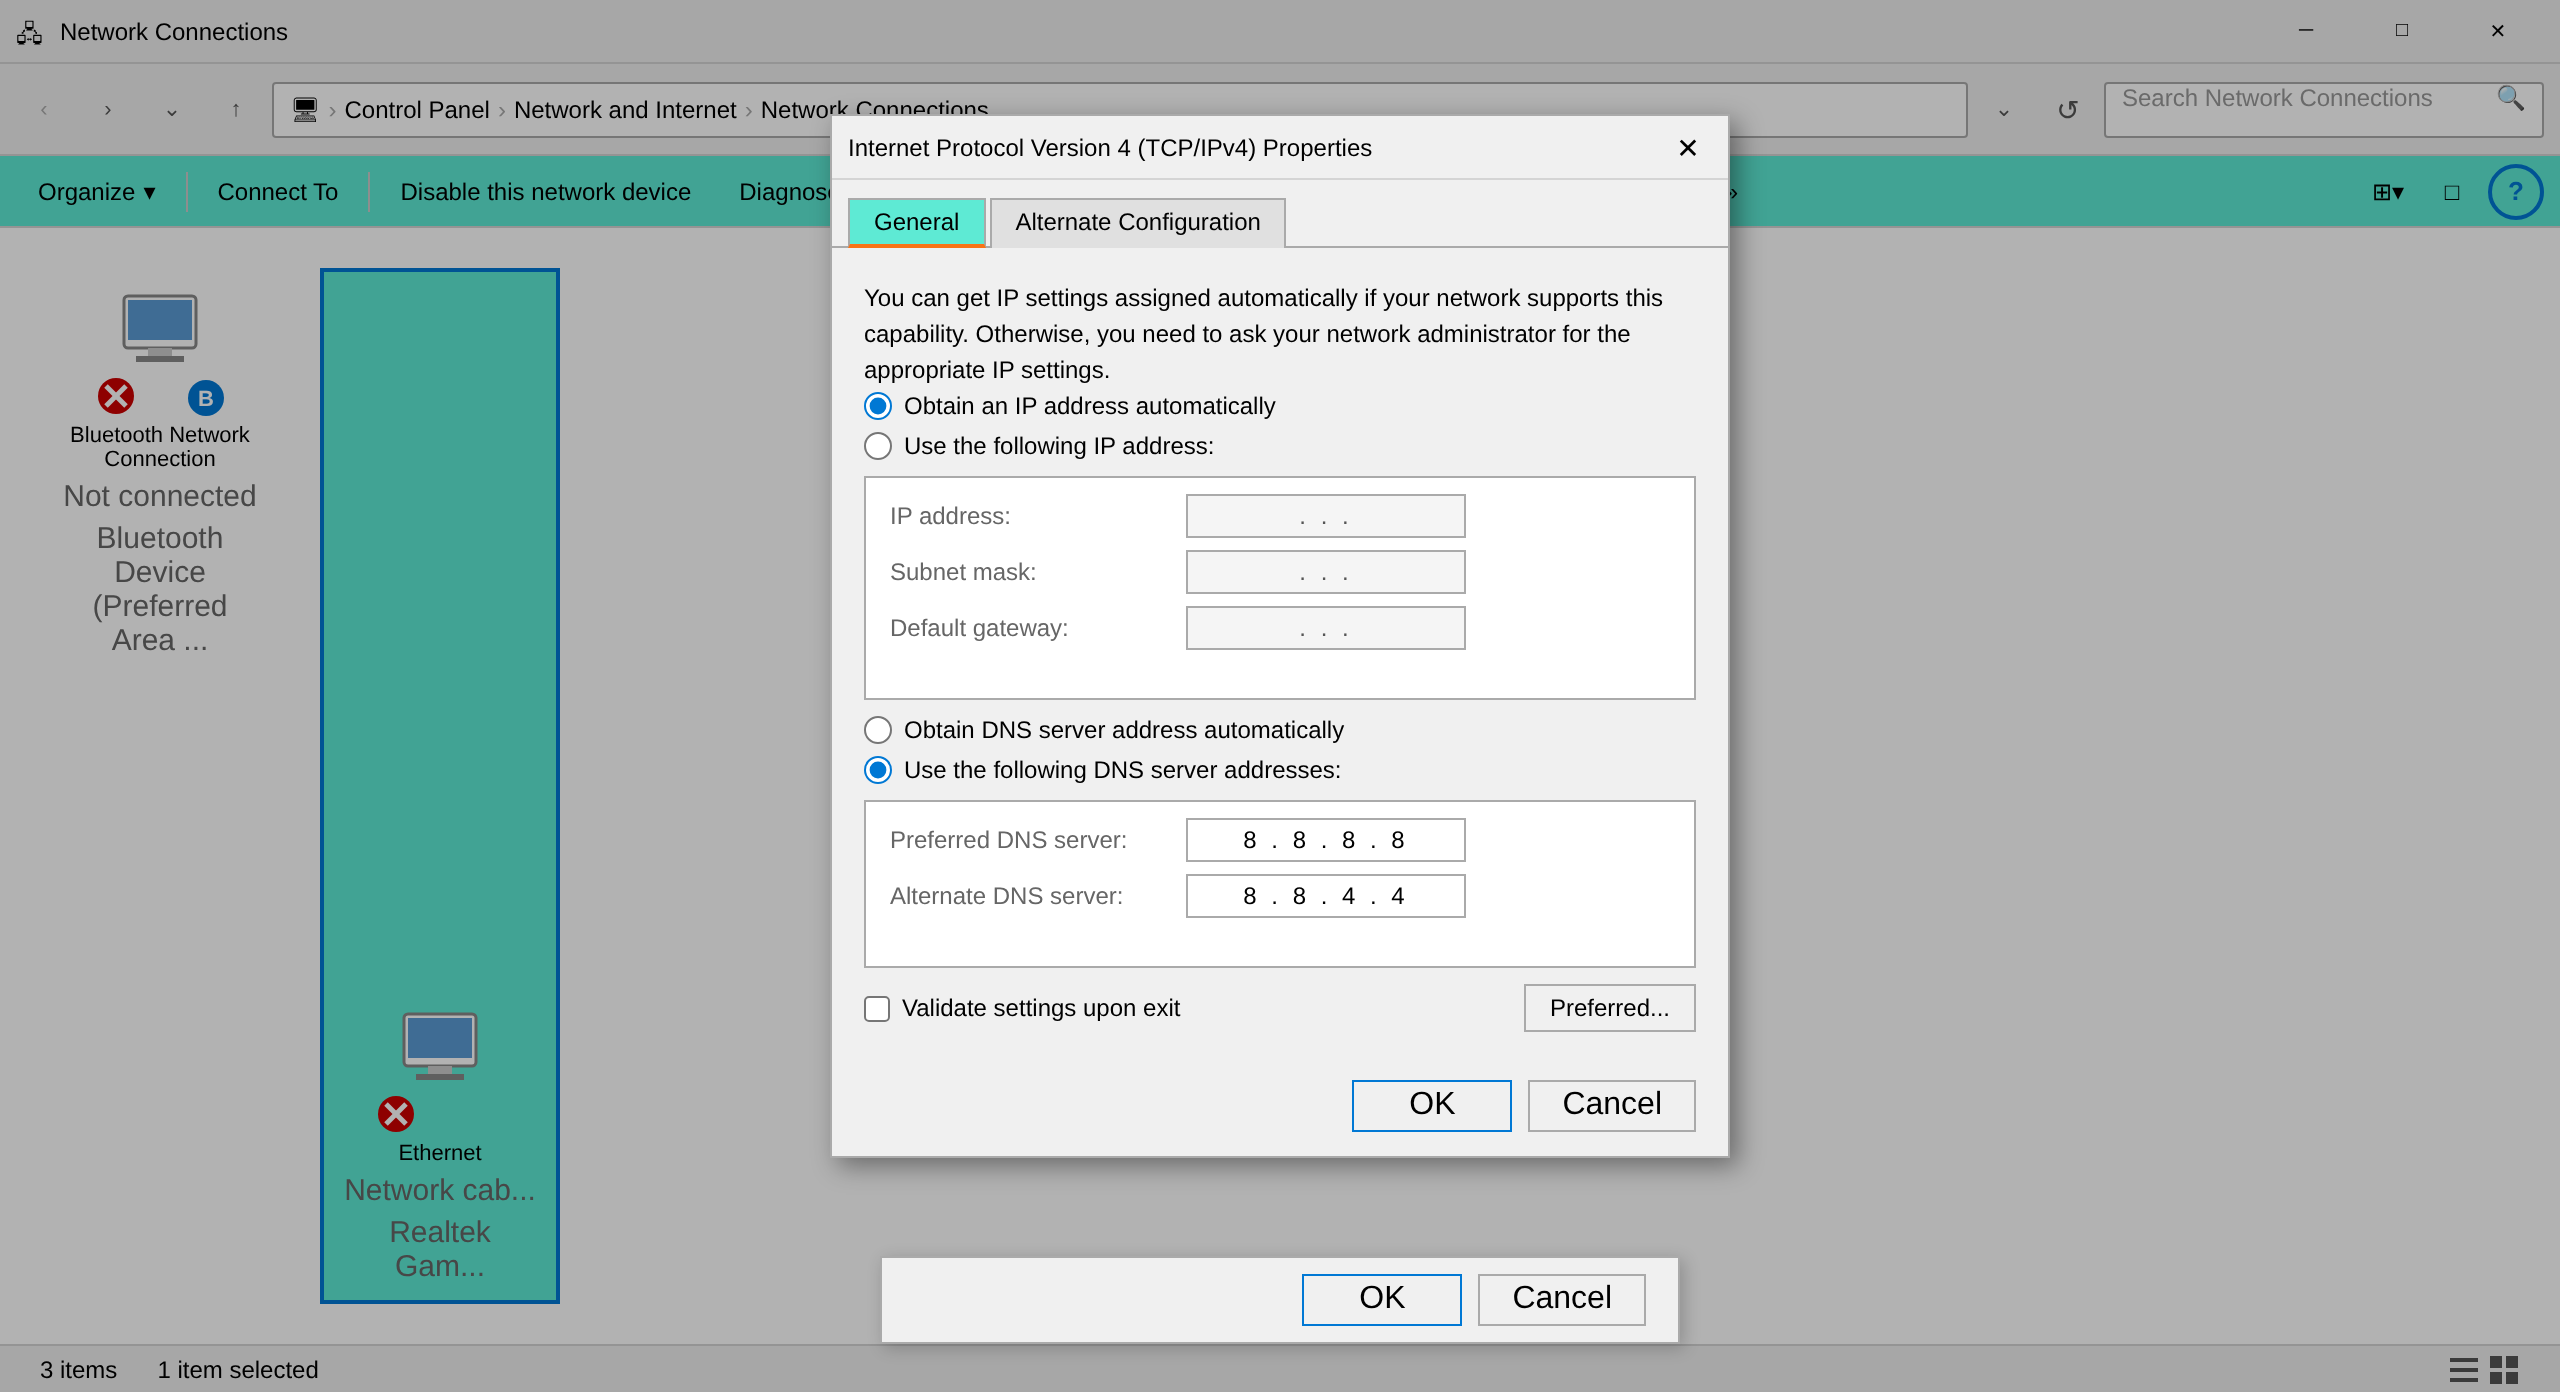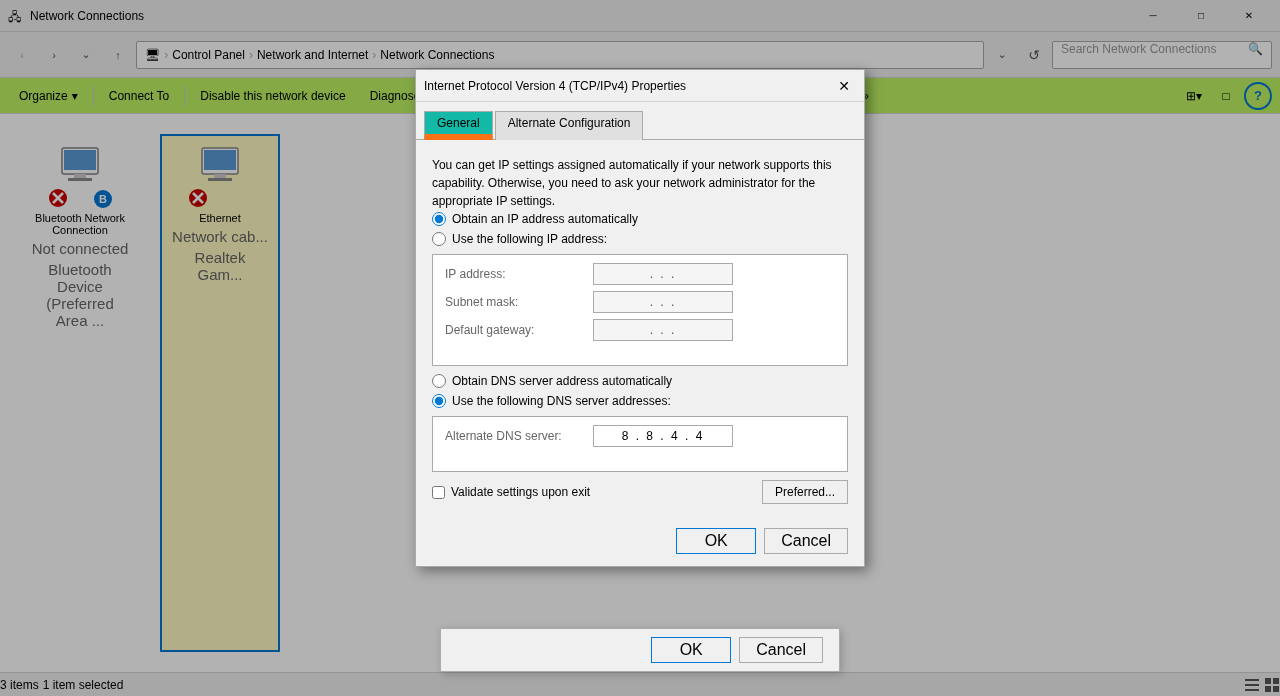--- a/index.html
+++ b/index.html
@@ -127,21 +127,21 @@
       padding: 0 8px;
       font-size: 12px;
       color: #999;
       display: flex;
       justify-content: space-between;
       background: white;
     }
 
     
     .toolbar {
-      background: #bef264;
+      background: #5eead4;
       height: 36px;
       display: flex;
       align-items: center;
       padding: 0 8px;
       gap: 2px;
       border-bottom: 1px solid #d4d4d4;
     }
 
     .toolbar-btn {
       height: 28px;
@@ -185,21 +185,21 @@
     .net-item {
       display: flex;
       flex-direction: column;
       align-items: center;
       width: 120px;
       gap: 4px;
       cursor: pointer;
       padding: 8px;
       border: 2px solid transparent;
     }
-    .net-item.selected { background: #fef9c3; border-color: #0078d4; }
+    .net-item.selected { background: #5eead4; border-color: #0078d4; justify-content: flex-end; }
 
     .net-icon-wrapper {
       position: relative;
       width: 64px;
       height: 64px;
     }
 
     .net-label {
       font-size: 12px;
       text-align: center;
@@ -213,22 +213,22 @@
       color: #666;
     }
 
     
     .status-bar {
       height: 24px;
       background: #f0f0f0;
       border-top: 1px solid #d4d4d4;
       display: flex;
       align-items: center;
-      padding: 0 0;
-      gap: 4px;
+      padding: 0 20px;
+      gap: 20px;
       font-size: 12px;
     }
 
     .status-bar-right {
       margin-left: auto;
       display: flex;
       align-items: center;
       gap: 4px;
     }
 
@@ -294,22 +294,22 @@
       border: 1px solid #aaa;
       border-bottom: none;
       background: #e0e0e0;
       cursor: pointer;
       font-size: 12px;
       position: relative;
       bottom: -1px;
     }
 
     .dialog-tab.active {
-      background: #14b8a6;
-      border-bottom: 6px solid #f97316;
+      background: #5eead4;
+      border-bottom: 2px solid #f97316;
       z-index: 1;
       text-align: right;
     }
 
     
     .dialog-body {
       padding: 16px;
       background: #f0f0f0;
     }
 
@@ -646,20 +646,26 @@
       <div class="radio-row">
         <input type="radio" name="dns_mode" id="auto_dns" style="">
         <label for="auto_dns">Obtain DNS server address automatically</label>
       </div>
       <div class="radio-row">
         <input type="radio" name="dns_mode" id="manual_dns" checked="" style="">
         <label for="manual_dns">Use the following DNS server addresses:</label>
       </div>
 
       <div class="dns-group">
+        <div class="ip-field-row">
+          <span class="ip-field-label">Preferred DNS server:</span>
+          <div class="ip-input enabled">
+            <span>8  .  8  .  8  .  8</span>
+          </div>
+        </div>
         <div class="ip-field-row" style="margin-bottom:16px;">
           <span class="ip-field-label">Alternate DNS server:</span>
           <div class="ip-input enabled">
             <span>8  .  8  .  4  .  4</span>
           </div>
         </div>
       </div>
 
       <div style="display:flex;align-items:center;justify-content:space-between;margin-top:8px;">
         <div class="checkbox-row" style="margin-top:0;">

